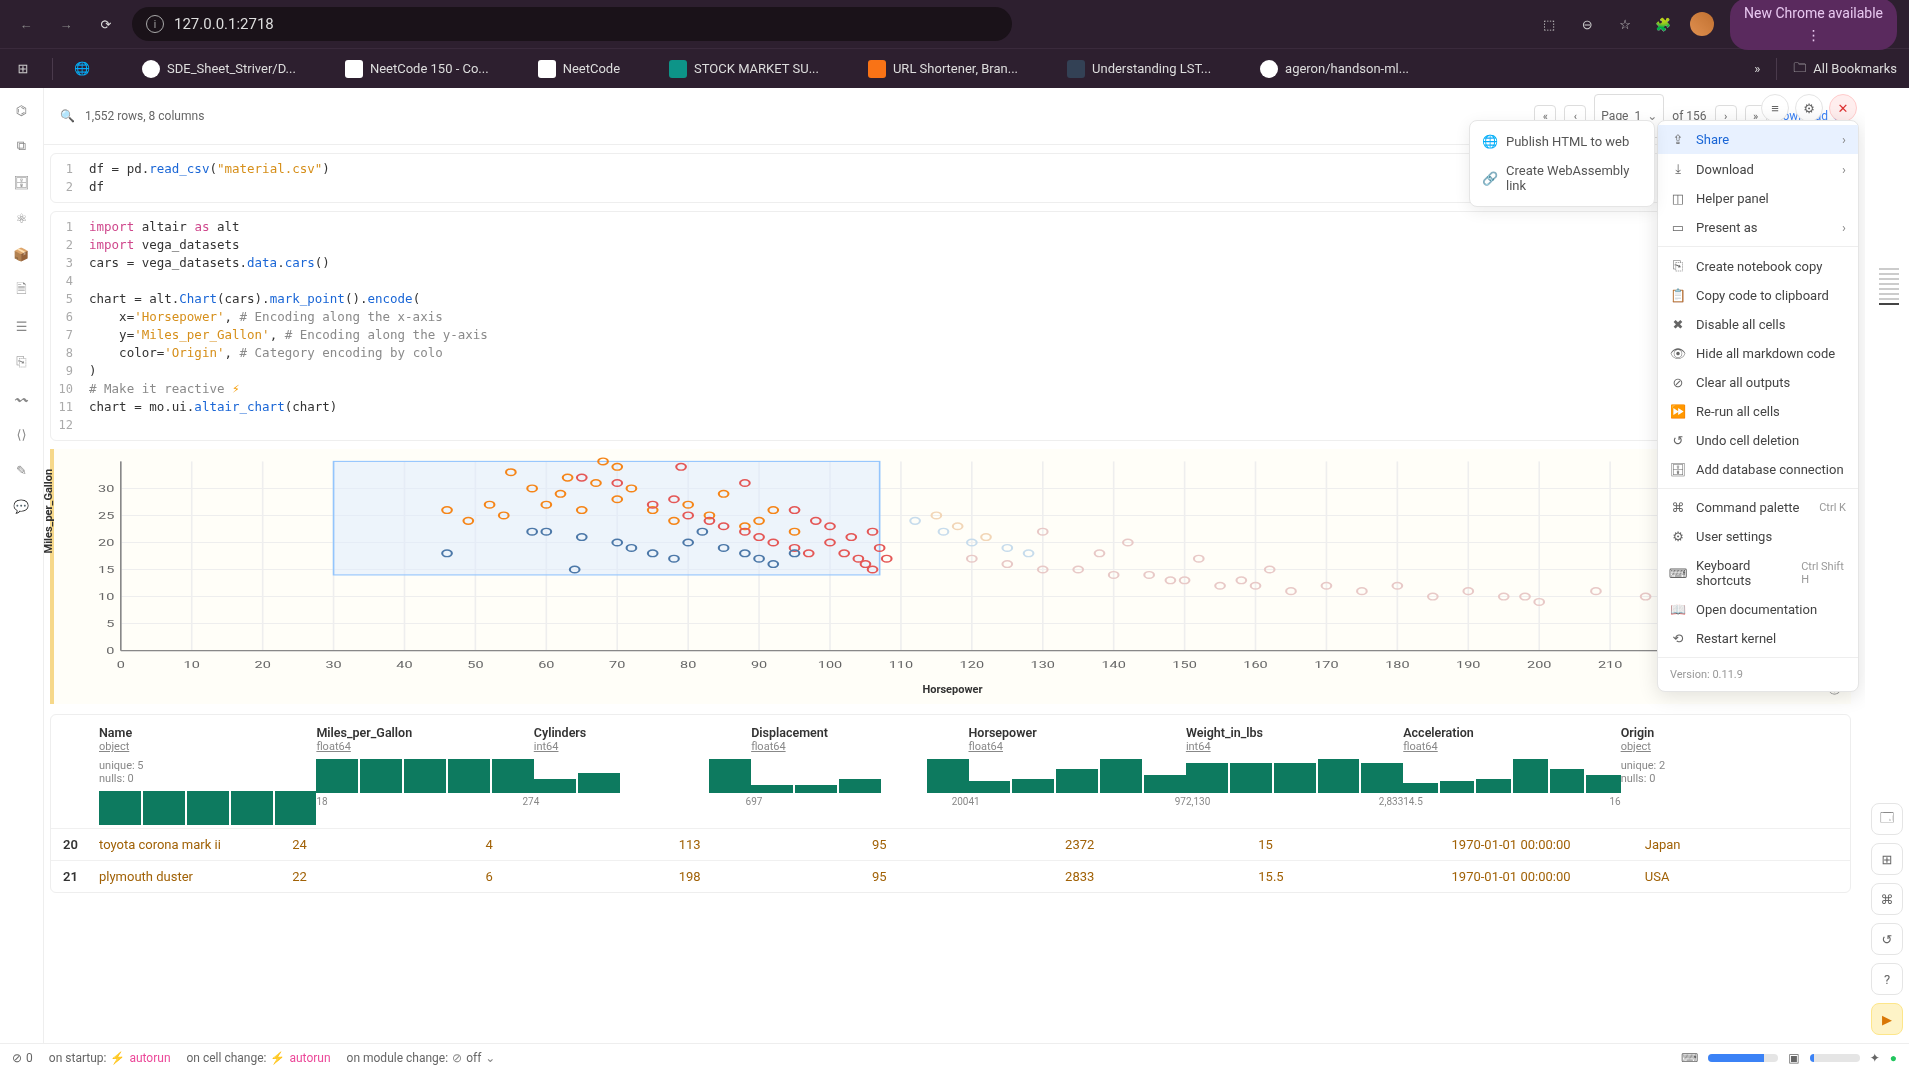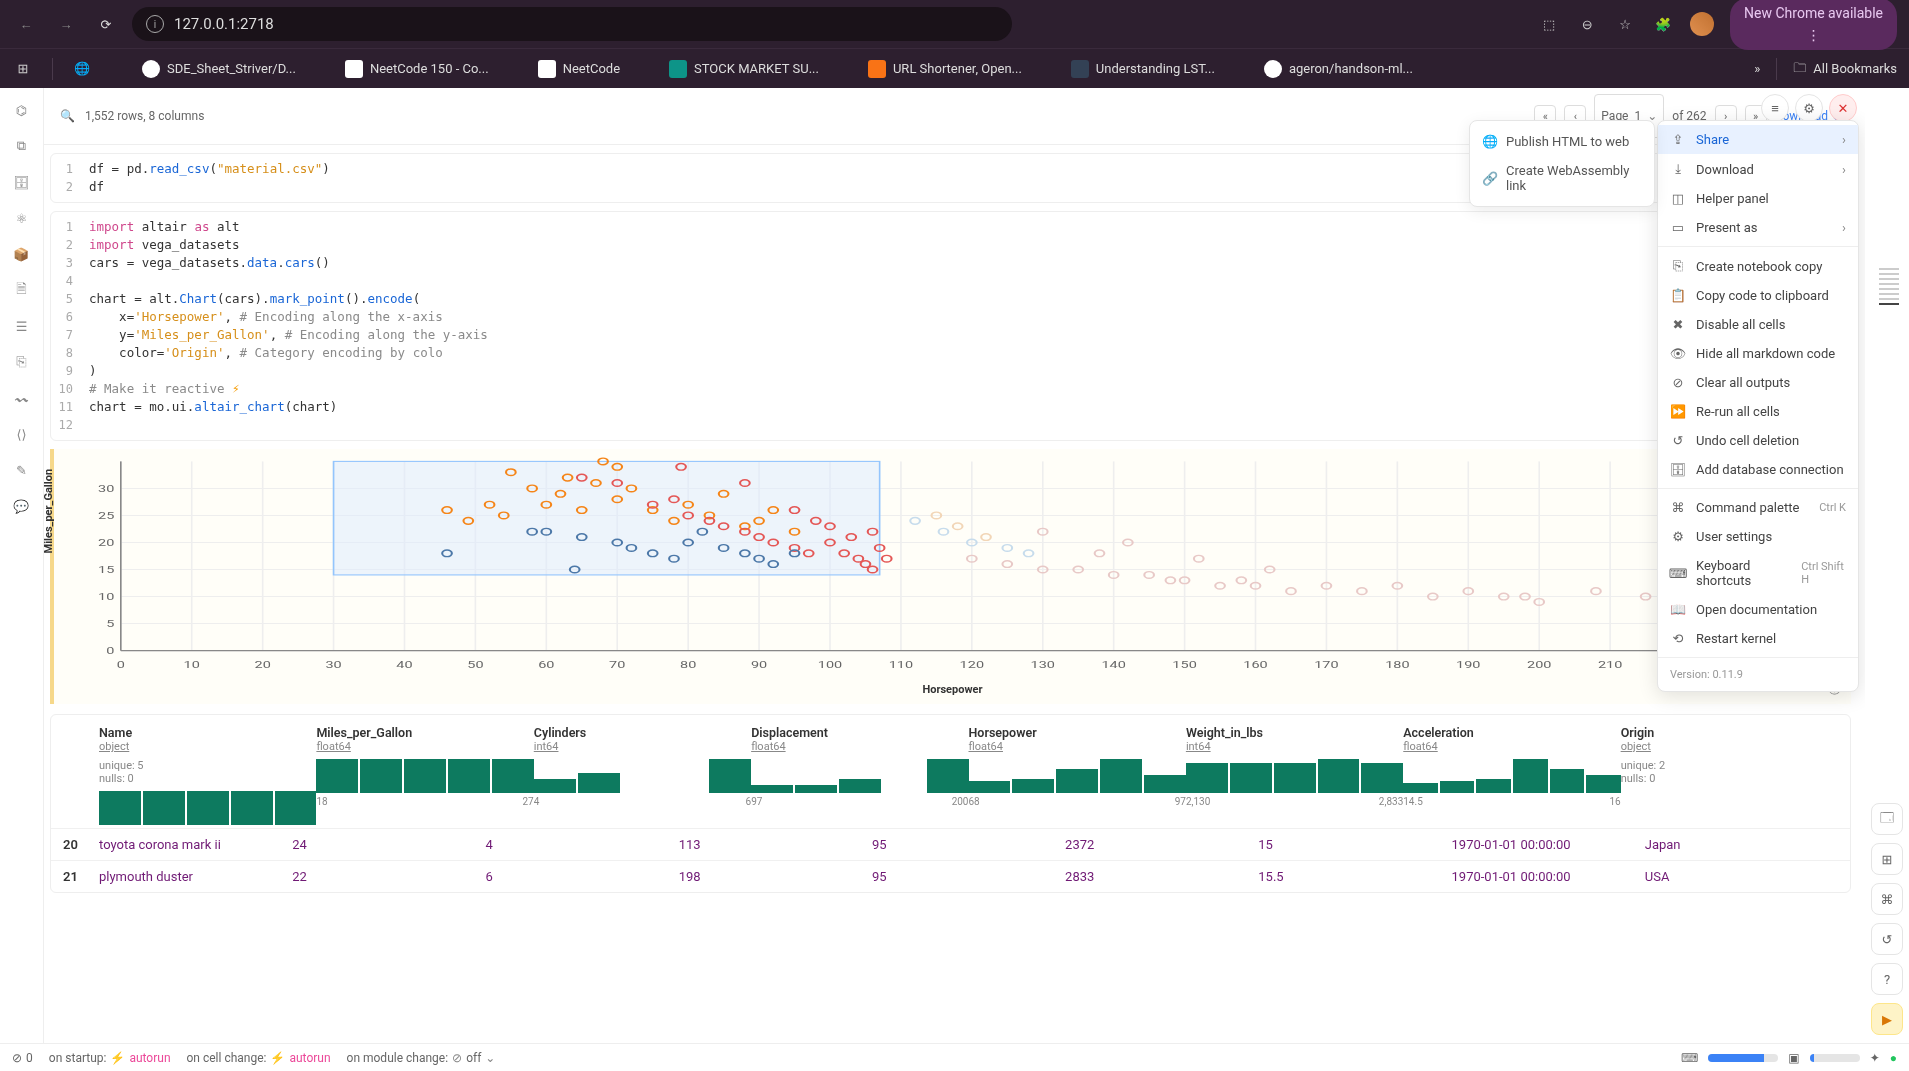--- a/index.html
+++ b/index.html
@@ -84,21 +84,21 @@
 .th { flex: 1; font-size: 12.5px; }
 .th-name { font-weight: 600; color: #333; }
 .th-type { color: #888; font-size: 11px; text-decoration: underline; }
 .th-meta { color: #888; font-size: 11px; margin-top: 6px; min-height: 24px; }
 .spark { display: flex; align-items: flex-end; gap: 2px; height: 34px; margin-top: 6px; }
 .sbar { flex: 1; background: #0d7a5f; }
 .spark-labels { display: flex; justify-content: space-between; font-size: 10px; color: #888; margin-top: 3px; }
 .tbody { }
 .trow { display: flex; padding: 8px 12px; border-top: 1px solid #f0f0f0; font-size: 13px; }
 .trow .td-idx { width: 36px; color: #333; font-weight: 600; }
-.trow .td { flex: 1; color: #701a75; }
+.trow .td { flex: 1; color: #a16207; }
 
 
 .right-rail { width: 44px; display: flex; flex-direction: column; gap: 8px; padding: 224px 0 8px 0; align-items: center; }
 .rr-btn { width: 32px; height: 32px; border: 1px solid #e5e5e5; border-radius: 8px; display: flex; align-items: center; justify-content: center; color: #666; background: #fff; }
 .rr-btn.play { background: #fef3c7; border-color: #fde68a; color: #d97706; }
 .minimap { position: absolute; top: 180px; right: 2px; width: 28px; display: flex; flex-direction: column; gap: 3px; }
 .mm-line { height: 2px; background: #ccc; width: 20px; }
 .mm-line.dark { background: #444; }
 
 
@@ -148,21 +148,21 @@
   <div class="bookmark-item">
       <span class="bm-icon" style="background:#fff"></span>
       <span>NeetCode</span>
     </div>
   <div class="bookmark-item">
       <span class="bm-icon teal"></span>
       <span>STOCK MARKET SU...</span>
     </div>
   <div class="bookmark-item">
       <span class="bm-icon" style="background:#f97316"></span>
-      <span>URL Shortener, Open...</span>
+      <span>URL Shortener, Bran...</span>
     </div>
   <div class="bookmark-item">
       <span class="bm-icon" style="background:#334155"></span>
       <span>Understanding LST...</span>
     </div>
   <div class="bookmark-item">
       <span class="bm-icon github"></span>
       <span>ageron/handson-ml...</span>
     </div>
   <div class="bookmarks-right">
@@ -206,21 +206,21 @@
         <span>1,552 rows, 8 columns</span>
       </div>
       <div class="info-right">
         <span class="page-btn">«</span>
         <span class="page-btn">‹</span>
         <div class="page-input-wrap">
           <span>Page</span>
           <span>1</span>
           <span style="color:#888">⌄</span>
         </div>
-        <span>of 262</span>
+        <span>of 156</span>
         <span class="page-btn">›</span>
         <span class="page-btn">»</span>
         <span class="download-link"><span>Download</span> <span>⌄</span></span>
       </div>
     </div>
 
     <div class="code-cell" style="position:relative">
       <div class="code-body">
         <div class="gutter">1<br>2</div>
         <div class="code-content"><span>df = pd.</span><span class="fn">read_csv</span><span>(</span><span class="str">"material.csv"</span><span>)</span>
@@ -586,21 +586,21 @@
       <div class="th-name">Horsepower</div>
       <div class="th-type">float64</div>
       <div class="spark">
               <div class="sbar" style="height:12px"></div>
               <div class="sbar" style="height:14px"></div>
               <div class="sbar" style="height:24px"></div>
               <div class="sbar" style="height:34px"></div>
               <div class="sbar" style="height:18px"></div>
             </div>
             <div class="spark-labels">
-              <span>68</span>
+              <span>41</span>
               <span>97</span>
             </div>
     </div>
           <div class="th">
       <div class="th-name">Weight_in_lbs</div>
       <div class="th-type">int64</div>
       <div class="spark">
               <div class="sbar" style="height:30px"></div>
               <div class="sbar" style="height:30px"></div>
               <div class="sbar" style="height:30px"></div>

